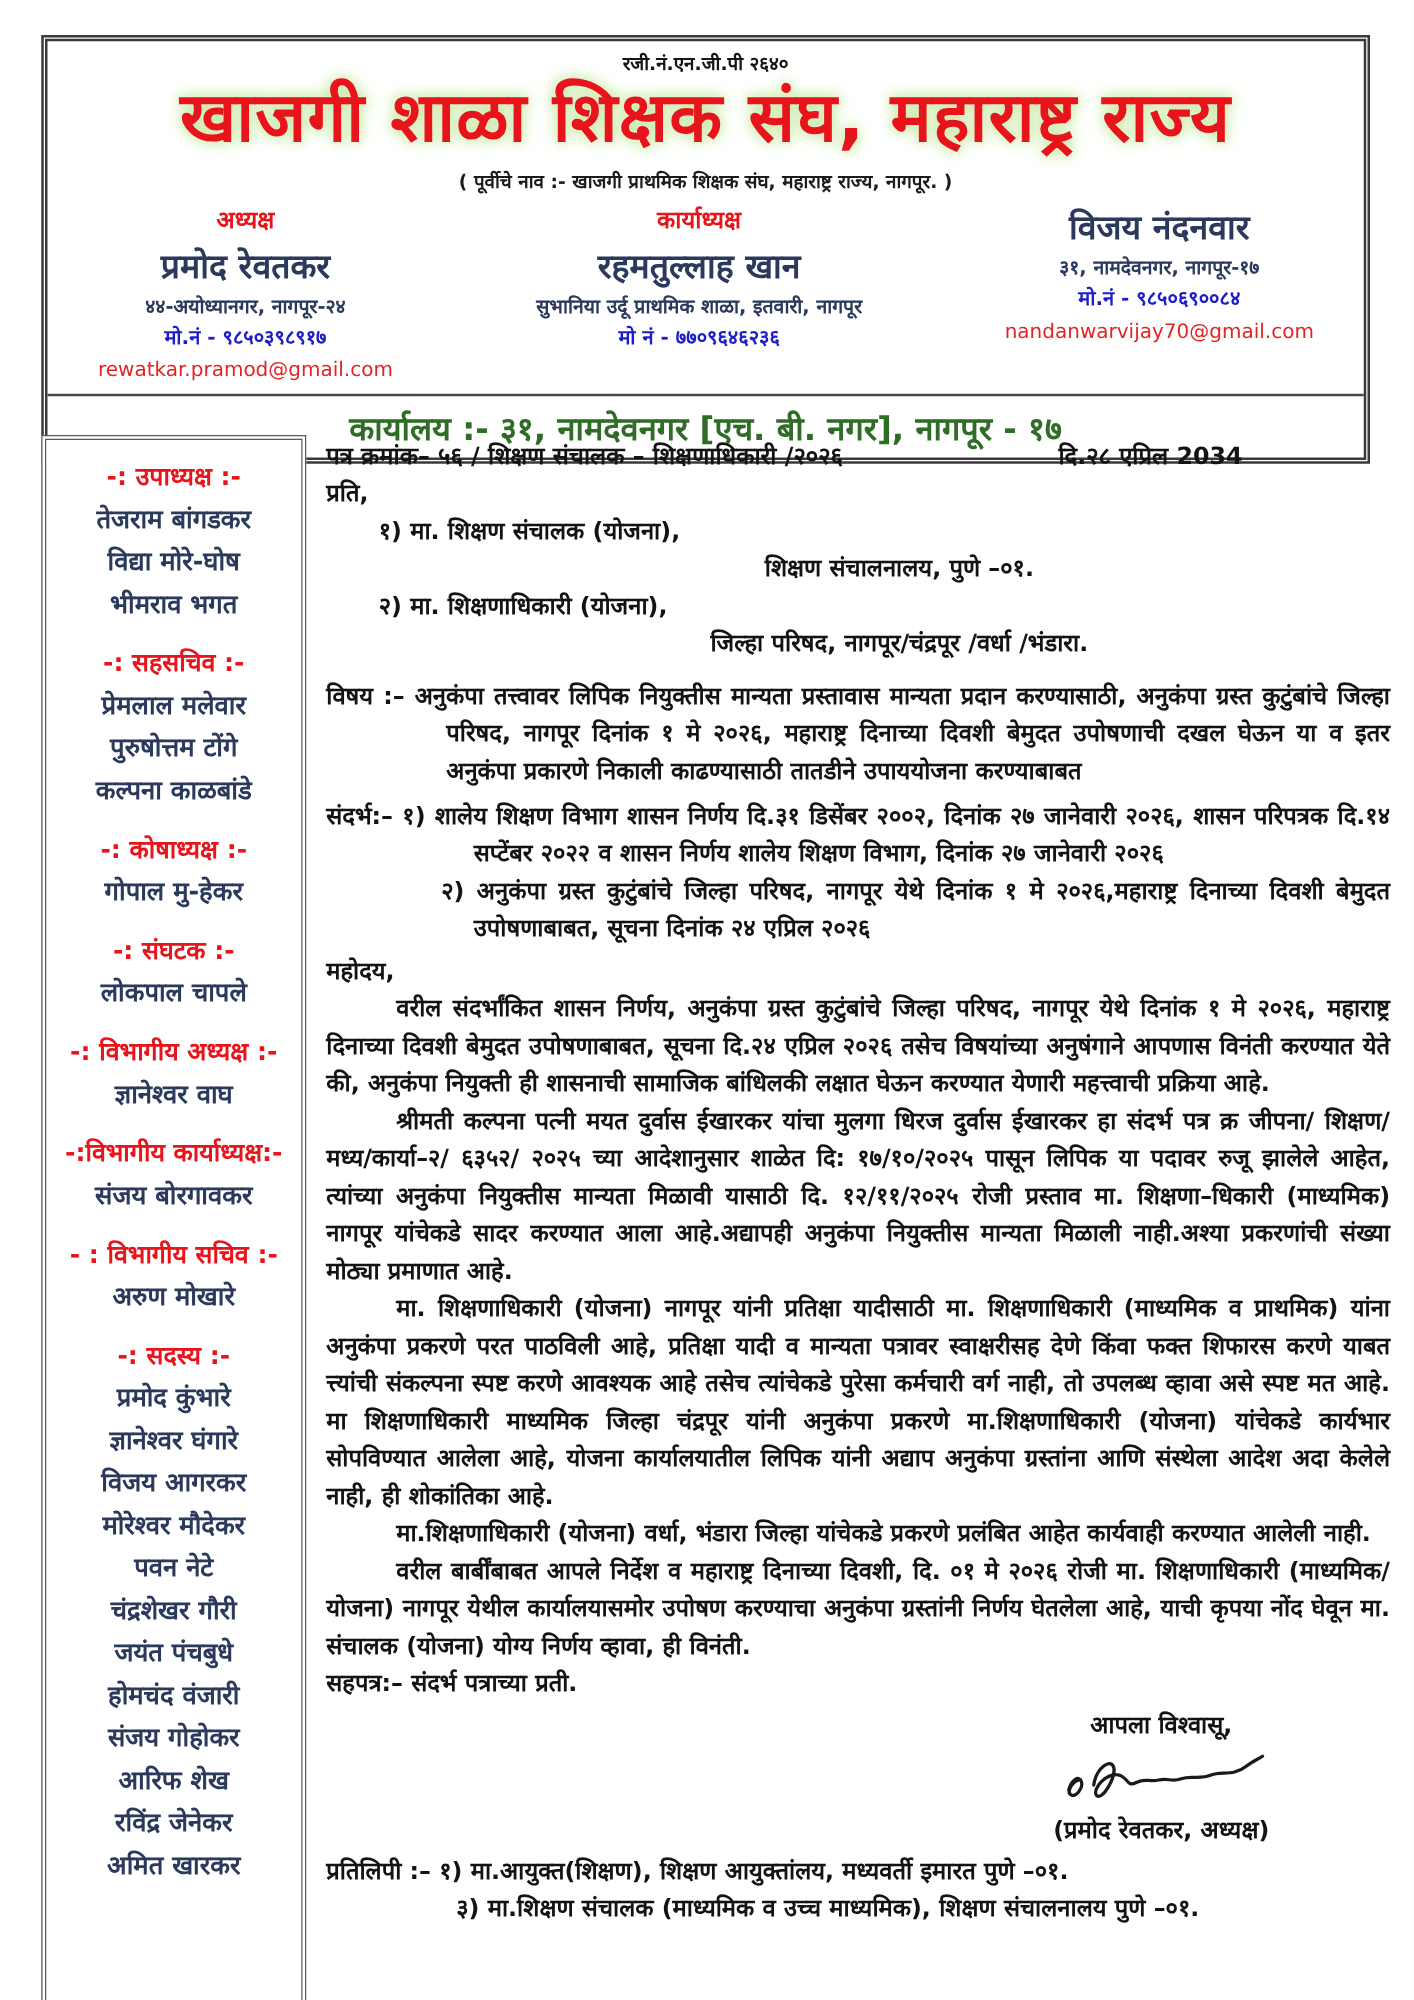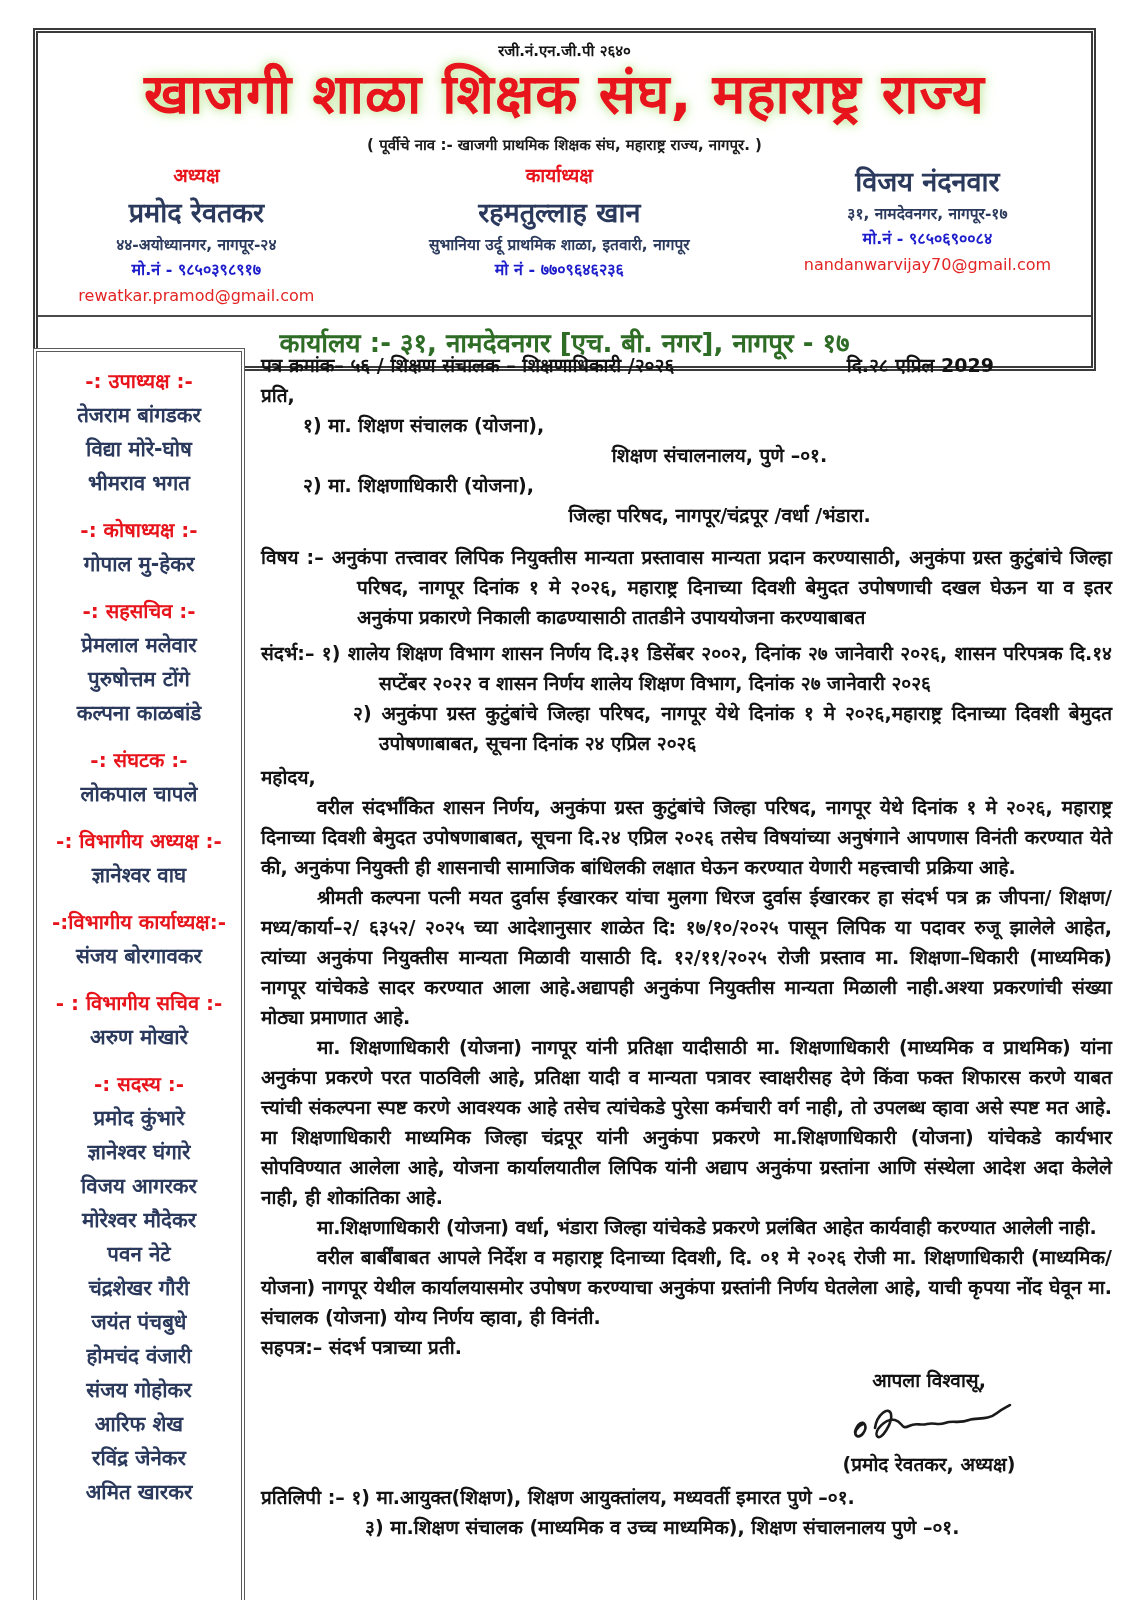--- a/index.html
+++ b/index.html
@@ -109,28 +109,28 @@
 
   <div class="sidebar">
     <div id="sidebar-sections">
         <div class="sb-section">
           <div class="sb-title">-: उपाध्यक्ष :-</div>
           <div class="sb-name">तेजराम बांगडकर</div>
           <div class="sb-name">विद्या मोरे-घोष</div>
           <div class="sb-name">भीमराव भगत</div>
         </div>
         <div class="sb-section">
-          <div class="sb-title">-: कोषाध्यक्ष :-</div>
-          <div class="sb-name">गोपाल मु-हेकर</div>
-        </div>
-        <div class="sb-section">
           <div class="sb-title">-: सहसचिव :-</div>
           <div class="sb-name">प्रेमलाल मलेवार</div>
           <div class="sb-name">पुरुषोत्तम  टोंगे</div>
           <div class="sb-name">कल्पना काळबांडे</div>
+        </div>
+        <div class="sb-section">
+          <div class="sb-title">-: कोषाध्यक्ष :-</div>
+          <div class="sb-name">गोपाल मु-हेकर</div>
         </div>
         <div class="sb-section">
           <div class="sb-title">-: संघटक :-</div>
           <div class="sb-name">लोकपाल चापले</div>
         </div>
         <div class="sb-section">
           <div class="sb-title">-: विभागीय अध्यक्ष :-</div>
           <div class="sb-name">ज्ञानेश्वर वाघ</div>
         </div>
         <div class="sb-section">
@@ -155,21 +155,21 @@
           <div class="sb-name">आरिफ शेख</div>
           <div class="sb-name">रविंद्र जेनेकर</div>
           <div class="sb-name">अमित खारकर</div>
         </div>
       </div>
   </div>
 
   <div class="main">
     <div class="ref-row">
       <span>पत्र क्रमांक– ५६ / शिक्षण संचालक – शिक्षणाधिकारी /२०२६</span>
-      <span class="letter-date">दि.२८ एप्रिल 2029</span>
+      <span class="letter-date">दि.२८ एप्रिल 2034</span>
     </div>
     <div class="to-label">प्रति,</div>
     <div id="recipients-list">
         <div class="rcpt ind1">१) मा. शिक्षण संचालक (योजना),</div>
         <div class="rcpt ind2">शिक्षण संचालनालय, पुणे –०१.</div>
         <div class="rcpt ind1">२) मा. शिक्षणाधिकारी (योजना),</div>
         <div class="rcpt ind2">जिल्हा परिषद, नागपूर/चंद्रपूर /वर्धा /भंडारा.</div>
       </div>
 
     <div class="subject">विषय :– अनुकंपा तत्त्वावर लिपिक नियुक्तीस मान्यता प्रस्तावास मान्यता प्रदान करण्यासाठी, अनुकंपा ग्रस्त कुटुंबांचे जिल्हा परिषद, नागपूर दिनांक १ मे २०२६, महाराष्ट्र दिनाच्या दिवशी बेमुदत उपोषणाची दखल घेऊन या व इतर अनुकंपा प्रकारणे निकाली काढण्यासाठी तातडीने उपाययोजना करण्याबाबत</div>

